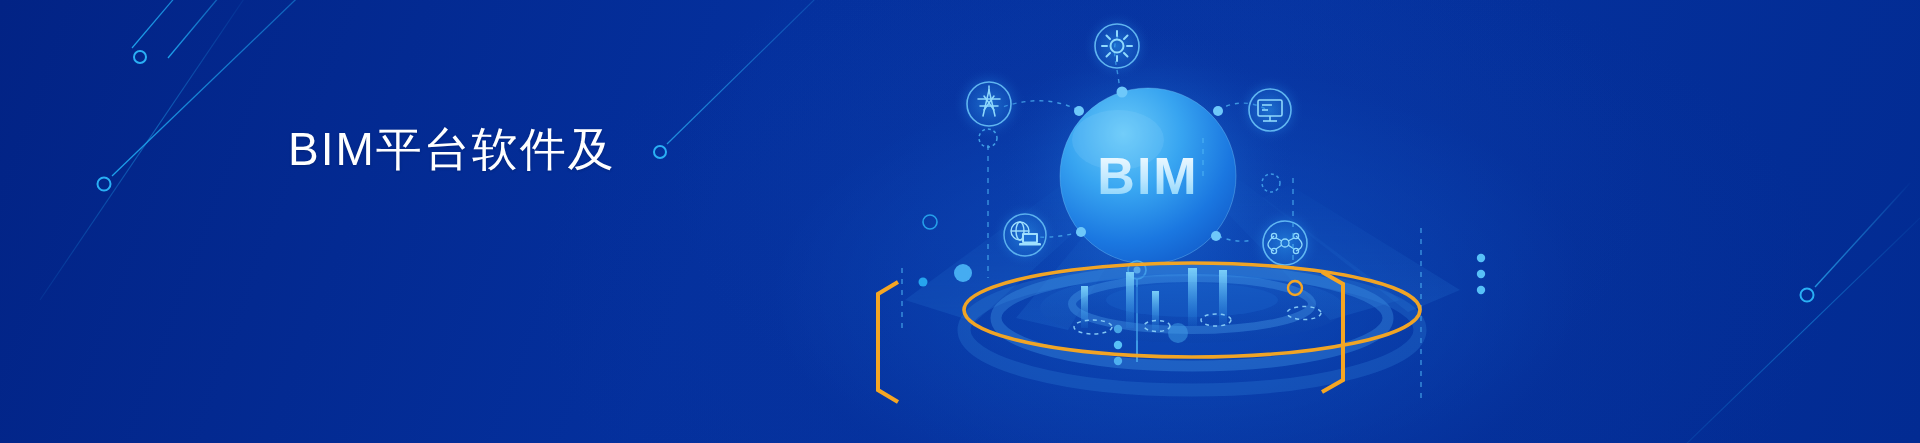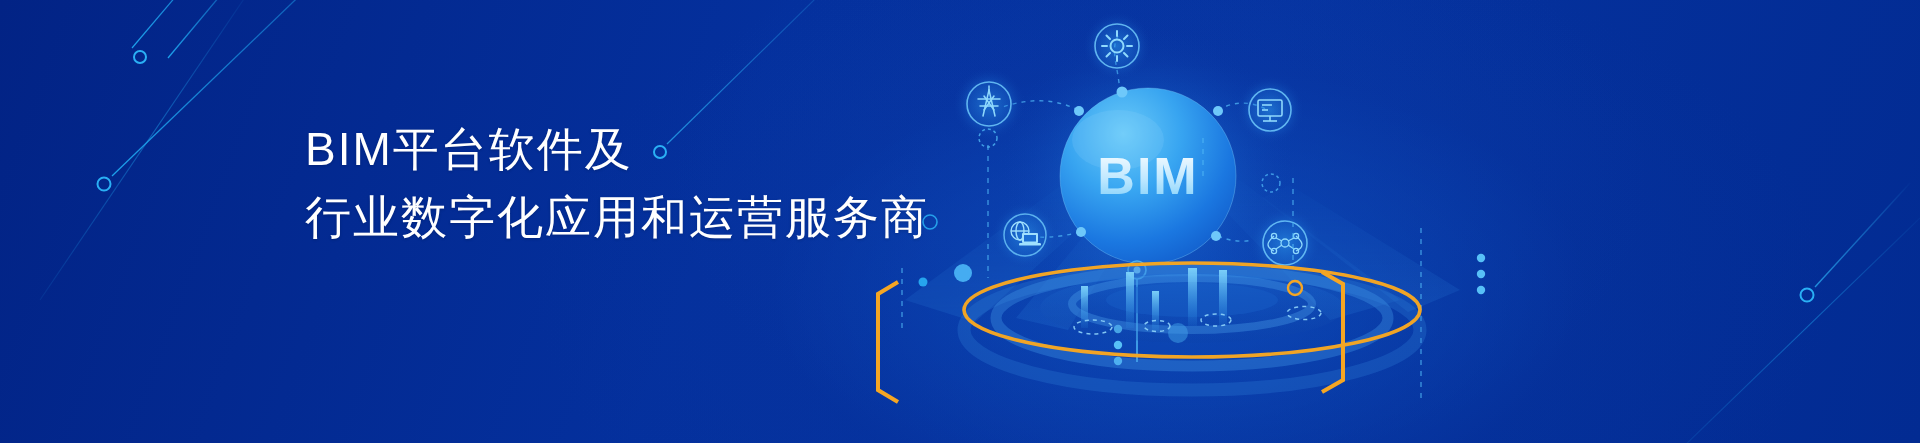--- a/index.html
+++ b/index.html
@@ -15,21 +15,21 @@
     background:
       radial-gradient(ellipse 900px 500px at 1180px 290px, rgba(18,90,200,0.55) 0%, rgba(10,55,160,0.22) 45%, rgba(3,34,143,0) 72%),
       radial-gradient(ellipse 700px 420px at 1160px 180px, rgba(14,70,185,0.35) 0%, rgba(3,34,143,0) 70%),
       linear-gradient(110deg, #022385 0%, #04309d 38%, #05329f 62%, #022b92 100%);
     overflow:hidden;
   }
   .bg-svg, .art-svg { position:absolute; top:0; left:0; width:1920px; height:443px; }
 
   .headline {
     position:absolute;
-    left:305px; top:115px;
+    left:288px; top:115px;
     color:#ffffff;
     font-size:46px;
     line-height:68px;
     letter-spacing:2px;
     font-weight:400;
     text-shadow:0 1px 3px rgba(0,0,0,0.18);
     white-space:nowrap;
   }
   .headline .line { display:block; }
 </style>
@@ -282,16 +282,15 @@
     </g>
 
     <polyline points="898,282 878,294 878,390 898,402" fill="none" stroke="#f5a623" stroke-width="4" stroke-linejoin="miter"></polyline>
     <polyline points="1322,272 1343,284 1343,380 1322,392" fill="none" stroke="#f5a623" stroke-width="4" stroke-linejoin="miter"></polyline>
 
     <circle cx="1295" cy="288" r="7" fill="none" stroke="#f5a623" stroke-width="2.4"></circle>
   </svg>
 
   <div class="headline">
     <span class="line">BIM平台软件及</span>
-    <span class="line">行业数字化应用和运营服务商</span>
   </div>
 
 </div>
 
 </body></html>

